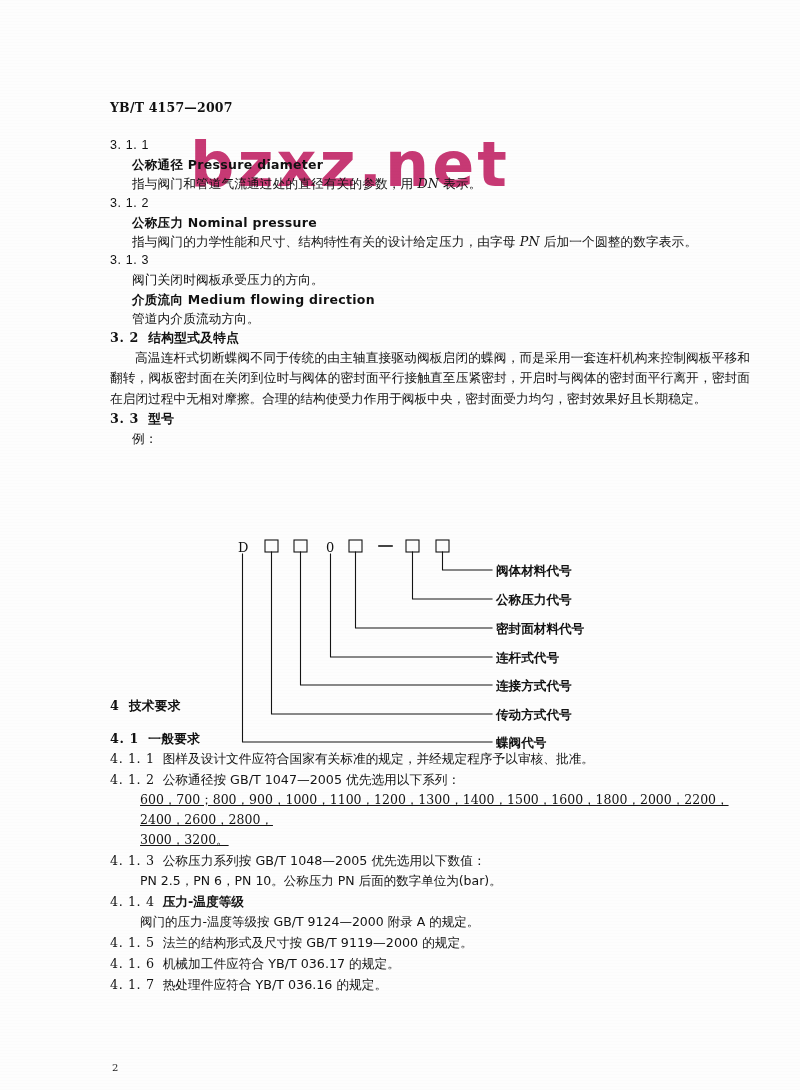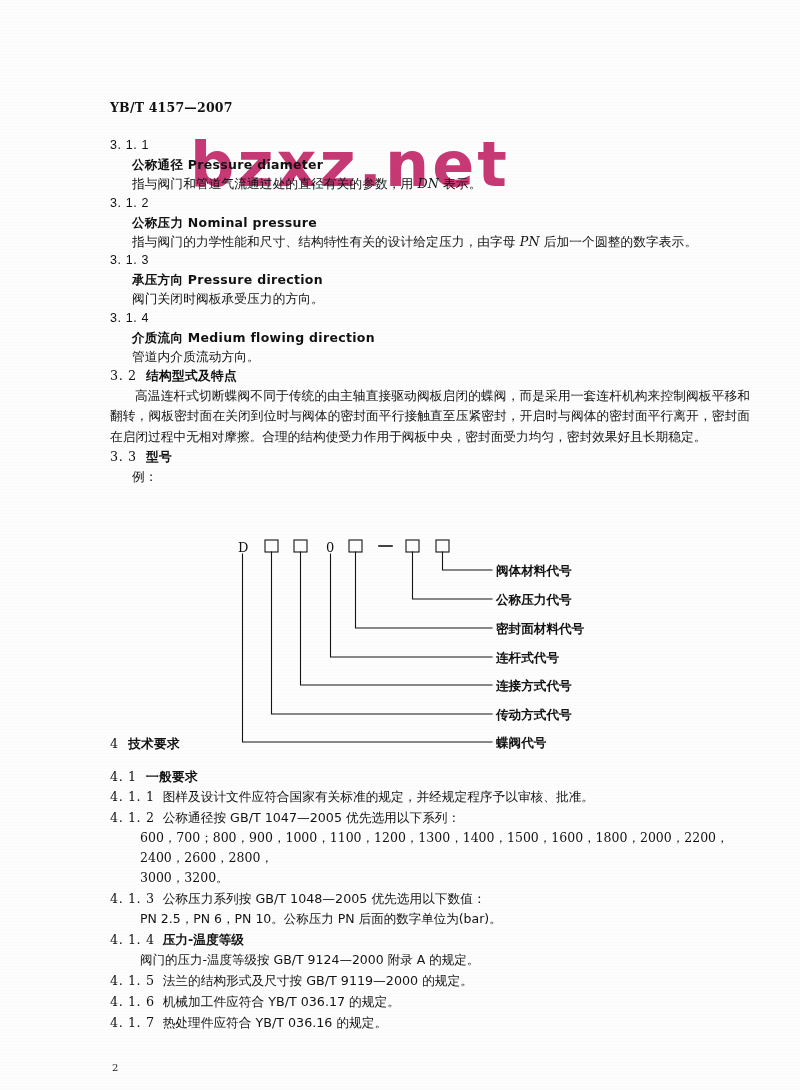--- a/index.html
+++ b/index.html
@@ -93,21 +93,21 @@
     font-family: "DejaVu Sans", "Liberation Sans", sans-serif;
     font-weight: bold;
     font-size: 12.7px;
     color: #111;
     margin: 0;
     line-height: 19.5px;
     letter-spacing: 0.3px;
   }
   .heading .hn {
     font-family: "DejaVu Serif", "Liberation Serif", serif;
-    font-weight: normal;
+    font-weight: bold;
     letter-spacing: 0.6px;
   }
   .para {
     font-family: "DejaVu Sans", "Liberation Sans", sans-serif;
     font-size: 12.7px;
     color: #131313;
     line-height: 20.5px;
     margin: 0;
     text-align: justify;
     letter-spacing: 0px;
@@ -131,20 +131,21 @@
   }
   .sub-line {
     font-family: "DejaVu Sans", "Liberation Sans", sans-serif;
     font-size: 12.5px;
     color: #131313;
     line-height: 20px;
     margin: 0 0 0 30px;
   }
   .ser {
     font-family: "DejaVu Serif", "Liberation Serif", serif;
+    text-decoration: underline;
   }
   .ital {
     font-family: "DejaVu Serif", "Liberation Serif", serif;
     font-style: italic;
   }
 
   
   #diagram {
     position: absolute;
     left: 0;
@@ -190,24 +191,22 @@
 
     <div class="clause-num">3. 1. 1</div>
     <div class="term-line">公称通径 Pressure diameter</div>
     <div class="body-line"><span>指与阀门和管道气流通过处的直径有关的参数，用 </span><span class="ital">DN</span><span> 表示。</span></div>
 
     <div class="clause-num">3. 1. 2</div>
     <div class="term-line">公称压力 Nominal pressure</div>
     <div class="body-line"><span>指与阀门的力学性能和尺寸、结构特性有关的设计给定压力，由字母 </span><span class="ital">PN</span><span> 后加一个圆整的数字表示。</span></div>
 
     <div class="clause-num">3. 1. 3</div>
-    <div class="term-line">承压方向 Pressure direction</div>
     <div class="body-line">阀门关闭时阀板承受压力的方向。</div>
 
-    <div class="clause-num">3. 1. 4</div>
     <div class="term-line">介质流向 Medium flowing direction</div>
     <div class="body-line">管道内介质流动方向。</div>
 
     <div class="heading"><span class="hn">3. 2</span>&nbsp;&nbsp;<span>结构型式及特点</span></div>
     <div class="para indent">高温连杆式切断蝶阀不同于传统的由主轴直接驱动阀板启闭的蝶阀，而是采用一套连杆机构来控制阀板平移和翻转，阀板密封面在关闭到位时与阀体的密封面平行接触直至压紧密封，开启时与阀体的密封面平行离开，密封面在启闭过程中无相对摩擦。合理的结构使受力作用于阀板中央，密封面受力均匀，密封效果好且长期稳定。</div>
 
     <div class="heading"><span class="hn">3. 3</span>&nbsp;&nbsp;<span>型号</span></div>
     <div class="body-line">例：</div>
 
     <div style="height:232px;"></div>

